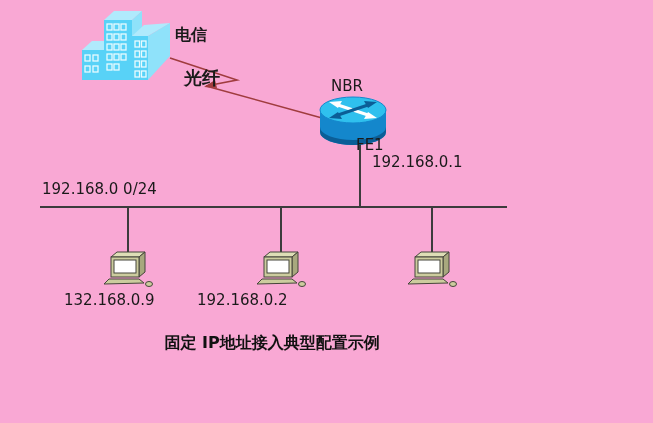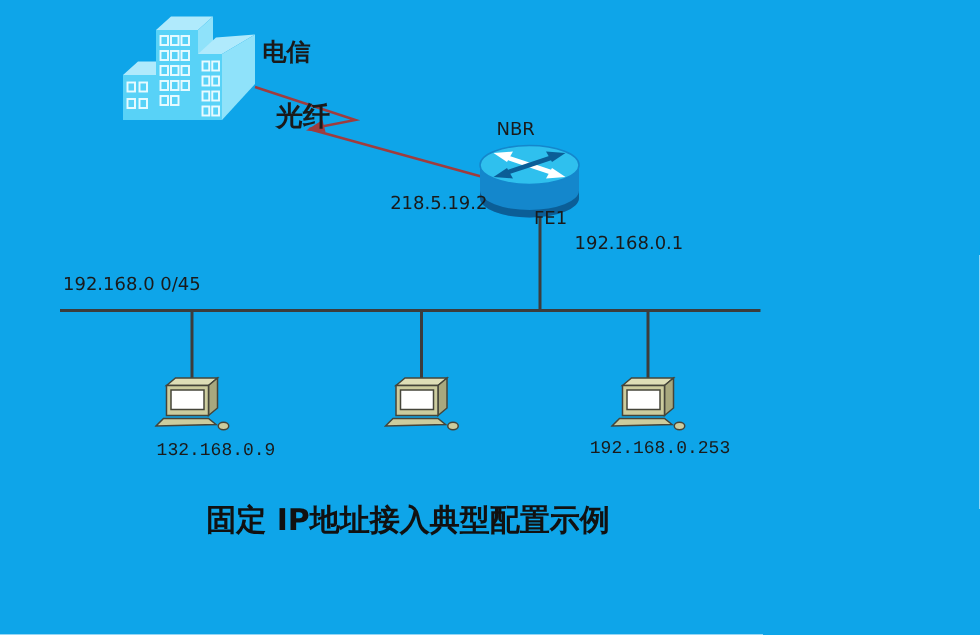--- a/index.html
+++ b/index.html
@@ -1,26 +1,26 @@
 <!DOCTYPE html>
 <html><head>
 <meta charset="utf-8">
 <style>
   html,body{margin:0;padding:0;background:#fff;}
   .stage{
-    position:relative;width:653px;height:423px;background:#0ea5e9;overflow:hidden;
+    position:relative;width:653px;height:423px;background:#f9a8d4;overflow:hidden;
     font-family:"DejaVu Sans","Liberation Sans",sans-serif;color:#1a1a1a;
   }
   .abs{position:absolute;}
-  .label{position:absolute;white-space:nowrap;font-size:12px;line-height:16px;color:#1a1a1a;}
+  .label{position:absolute;white-space:nowrap;font-size:15px;line-height:16px;color:#1a1a1a;}
   .label.cn{font-weight:700;font-size:16px;}
   .label.right{text-align:right;}
-  .label.center{text-align:center;white-space:normal;font-family:Liberation Mono, monospace;}
+  .label.center{text-align:left;white-space:normal;}
   .caption{position:absolute;left:122px;top:333px;width:300px;text-align:center;
-           font-size:20px;font-weight:700;color:#111;}
+           font-size:16px;font-weight:700;color:#111;}
   svg{display:block;}
 </style>
 </head>
 <body>
 
 <div class="stage">
 
   <svg class="abs" style="left:0;top:0" width="653" height="423" viewBox="0 0 653 423">
 
     <polyline points="170,58 237,80 206,86 322,118" fill="none" stroke-width="1.6" stroke="#a03c3e"></polyline>
@@ -124,25 +124,24 @@
     <polygon points="6,29 36,29 41,33 1,34" fill="#cccc9e" stroke="#45453a" stroke-width="1"></polygon>
     <ellipse cx="46" cy="34" rx="3.5" ry="2.5" fill="#cccc9e" stroke="#45453a" stroke-width="1"></ellipse>
   </svg>
 
   <div class="label cn" style="left:175px;top:27px">电信</div>
 
   <div class="label cn" style="left:184px;top:70px;font-size:18px">光纤</div>
 
   <div class="label" style="left:331px;top:78px">NBR</div>
 
-  <div class="label right" style="left:230px;top:127px;width:95px">218.5.19.2</div>
 
   <div class="label" style="left:356px;top:137px">FE1</div>
-  <div class="label" style="left:383px;top:154px">192.168.0.1</div>
+  <div class="label" style="left:372px;top:154px">192.168.0.1</div>
 
-  <div class="label" style="left:42px;top:181px">192.168.0 0/45</div>
+  <div class="label" style="left:42px;top:181px">192.168.0 0/24</div>
 
   <div class="label center" style="left:64px;top:292px;width:160px">132.168.0.9</div>
-  <div class="label center" style="left:360px;top:291px;width:160px">192.168.0.253</div>
+  <div class="label center" style="left:197px;top:292px;width:160px">192.168.0.2</div>
 
   <div class="caption">固定 IP地址接入典型配置示例</div>
 
 </div>
 
 </body></html>

